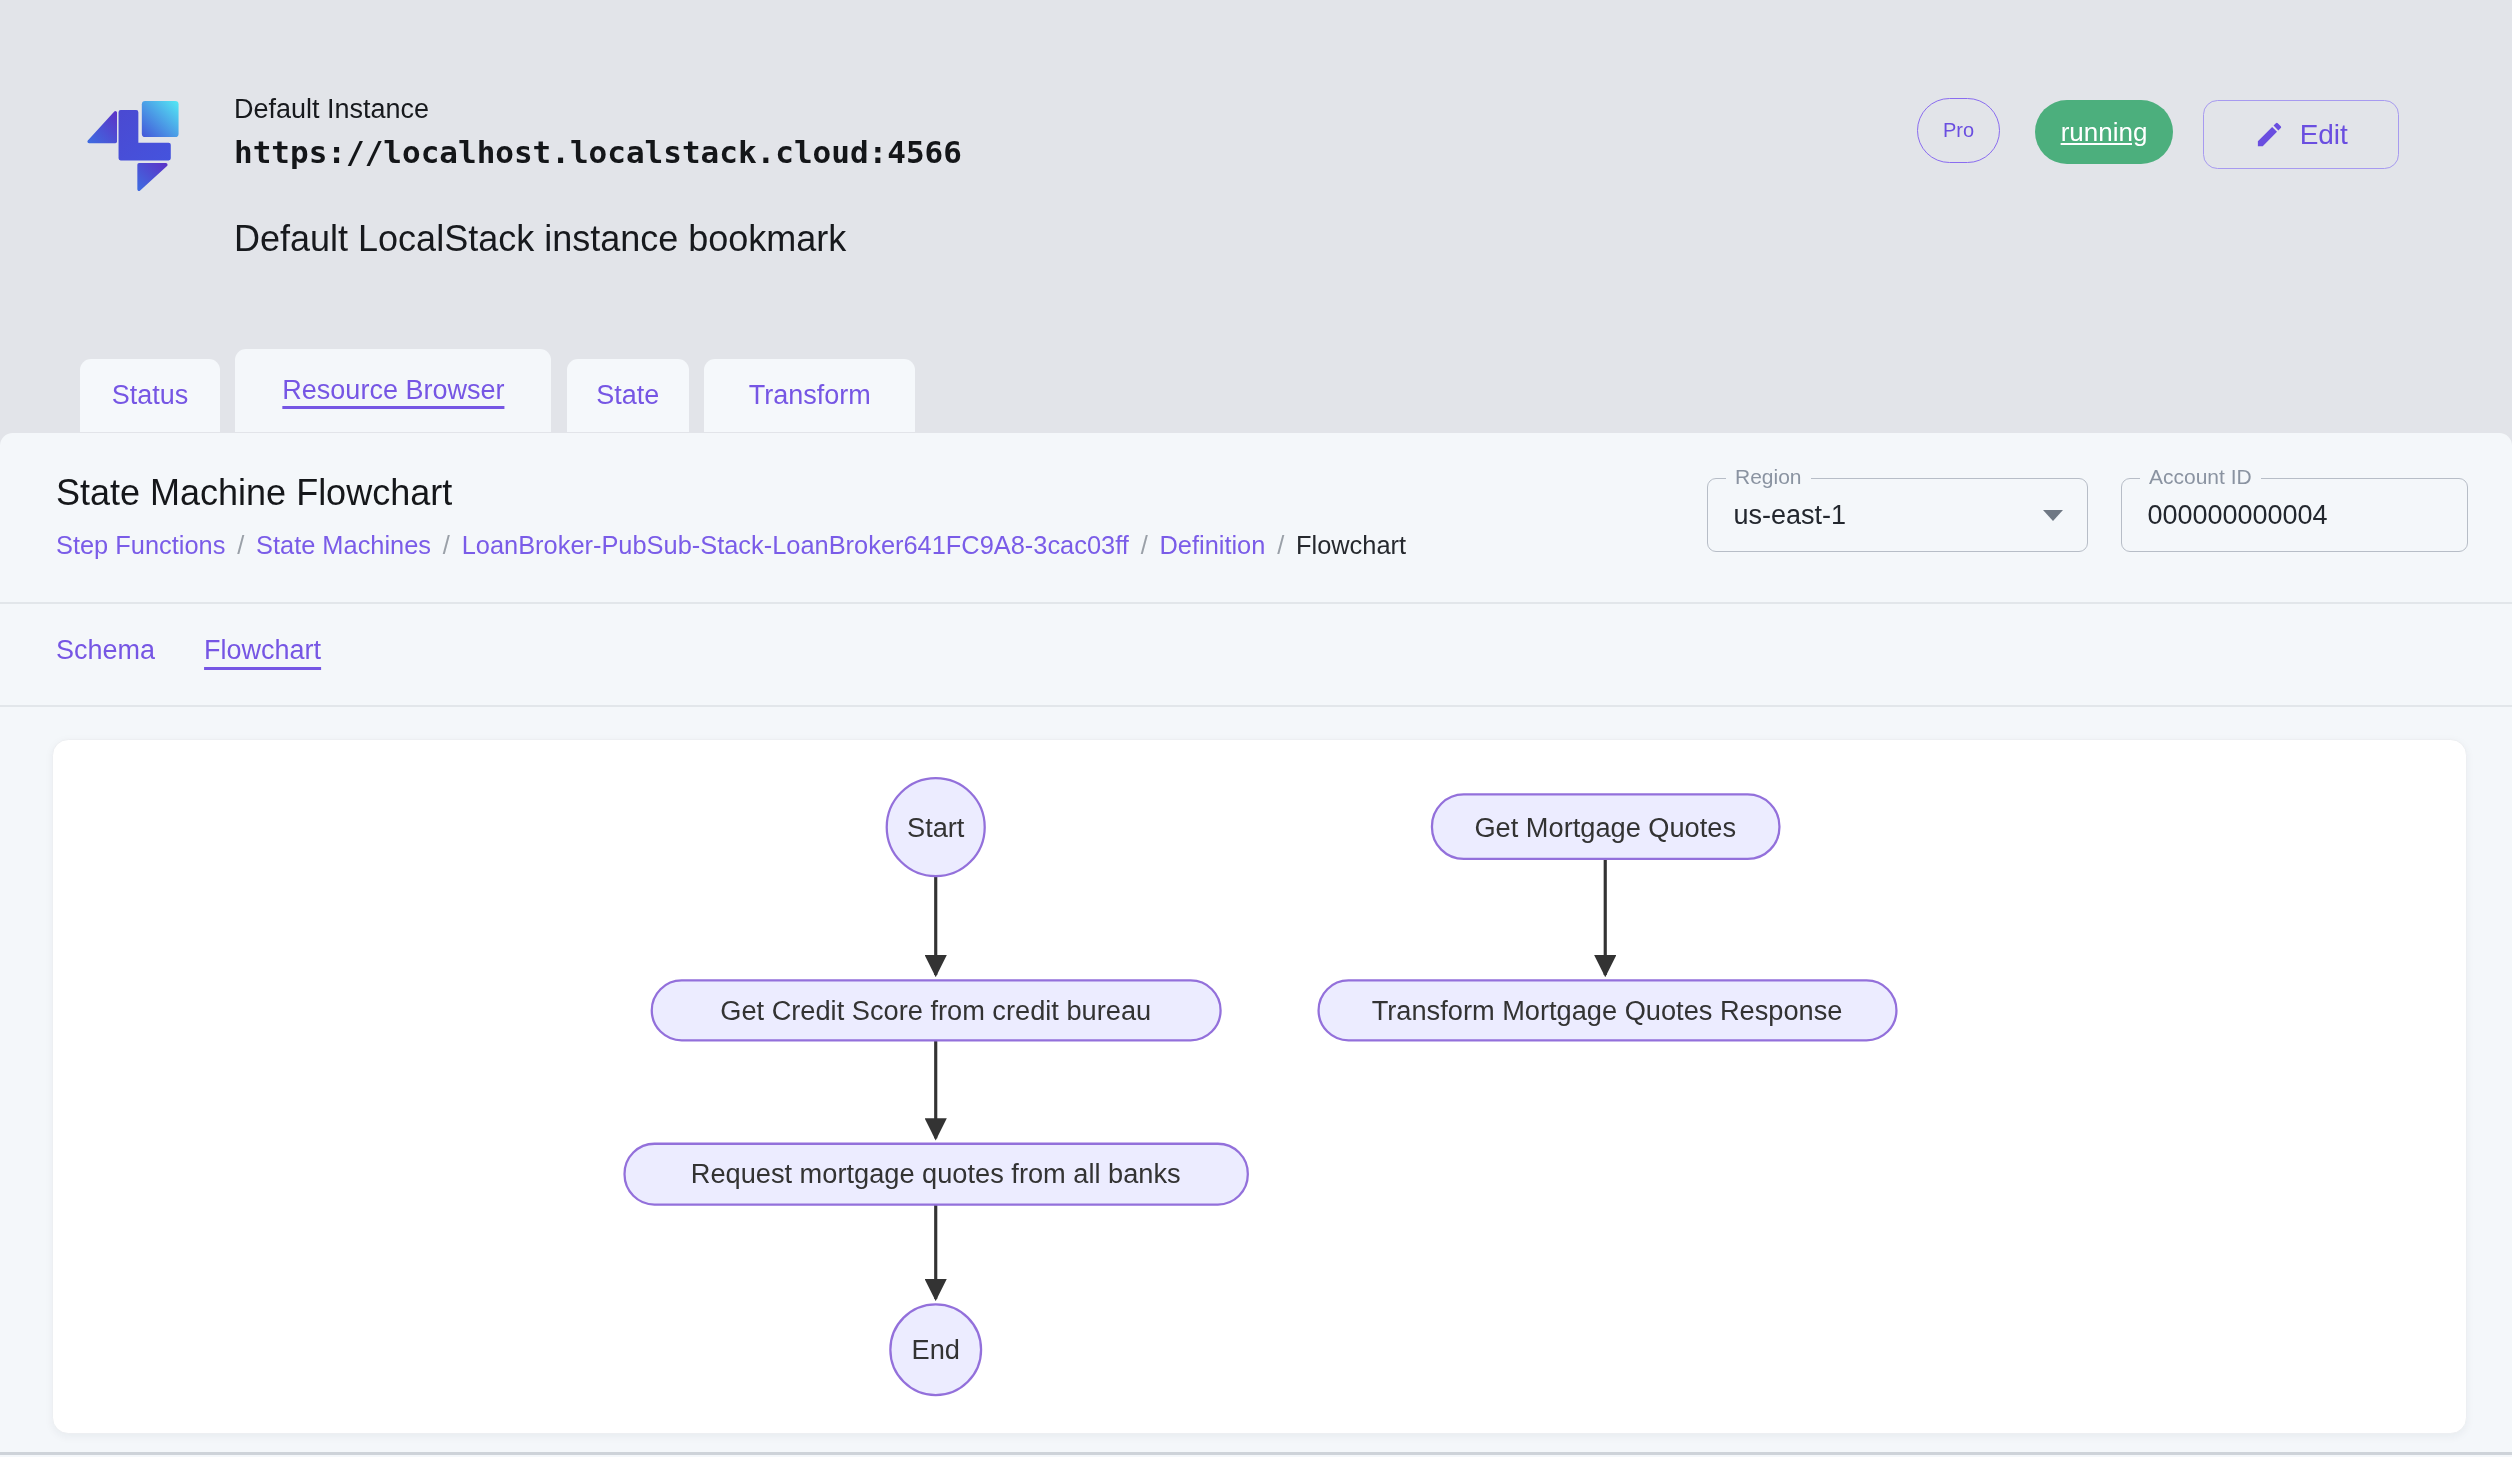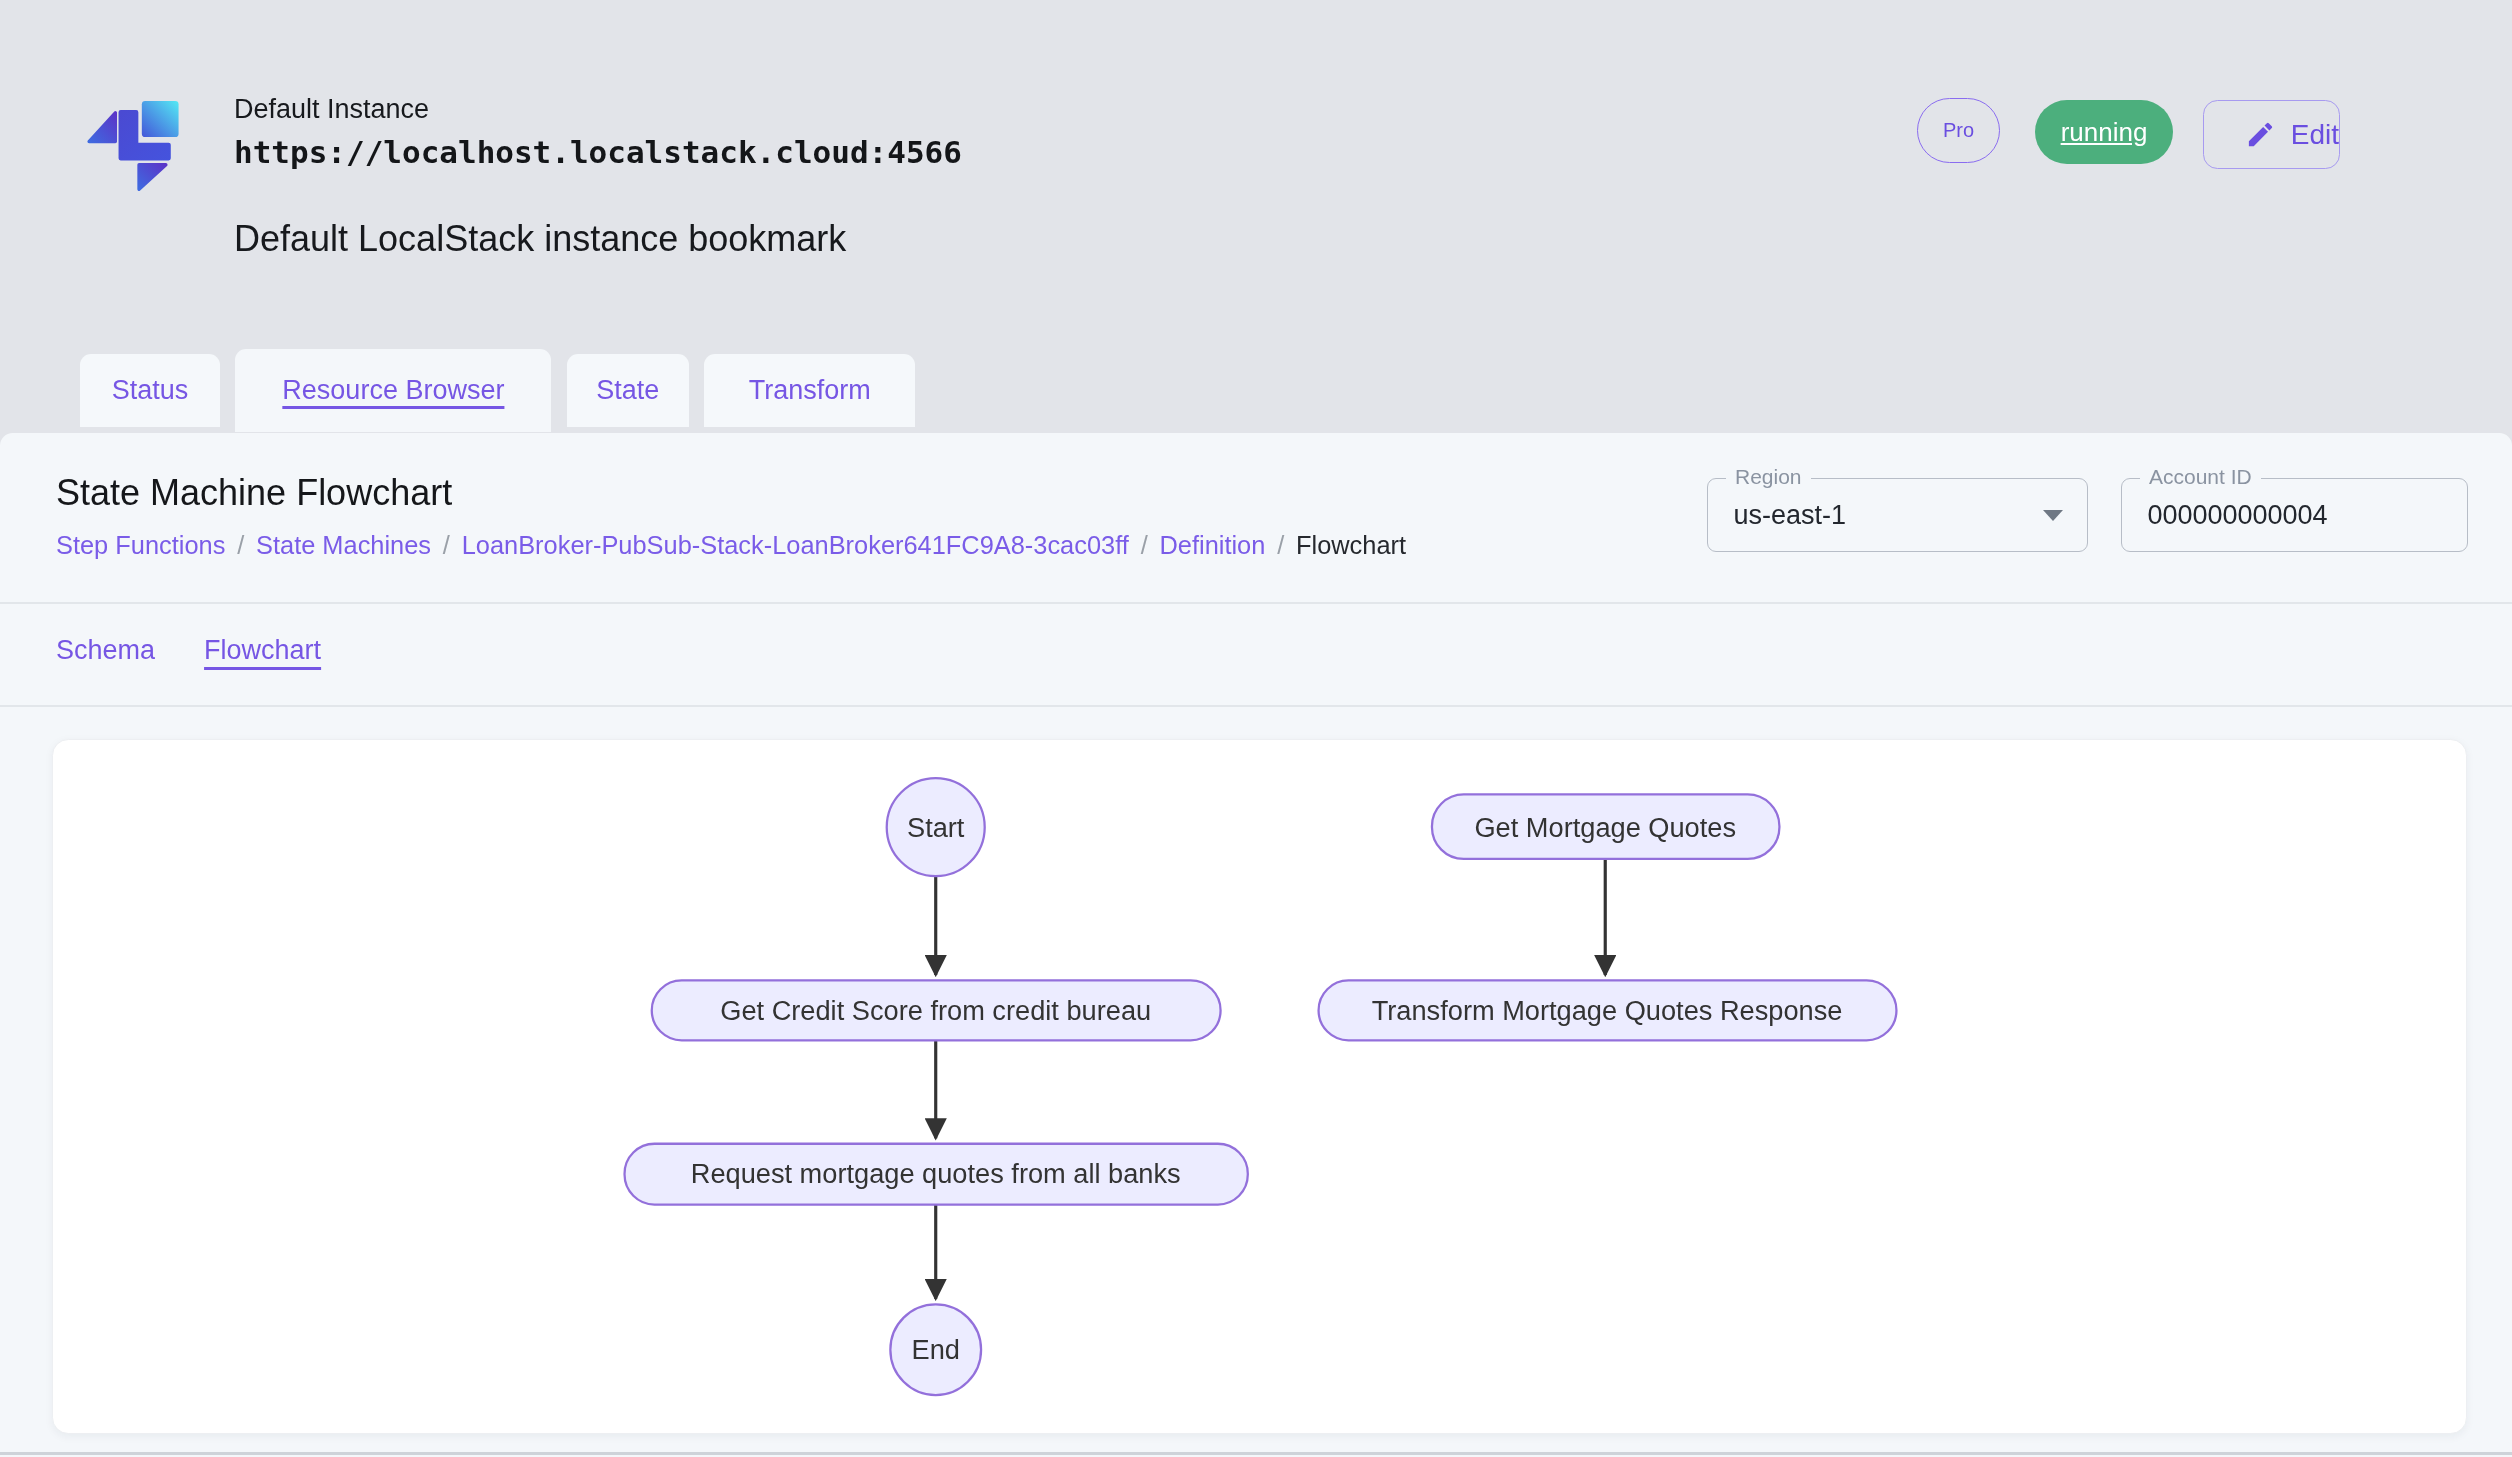--- a/index.html
+++ b/index.html
@@ -21,30 +21,30 @@
     position: absolute; left: 1917px; top: 98px; width: 83px; height: 65px;
     border: 1.8px solid #8a6cf0; border-radius: 33px; color: #6a4ee0;
     display: flex; align-items: center; justify-content: center; font-size: 20px;
   }
   .badge-running {
     position: absolute; left: 2035px; top: 100px; width: 138px; height: 64px;
     background: #4caf7d; border-radius: 32px; color: #ffffff;
     display: flex; align-items: center; justify-content: center; font-size: 26px; text-decoration: underline;
   }
   .btn-edit {
-    position: absolute; left: 2203px; top: 100px; width: 137px; height: 69px;
+    position: absolute; left: 2203px; top: 100px; width: 196px; height: 69px;
     border: 1.8px solid #a austria; border: 1.8px solid #a79af0; border-radius: 14.5px;
     background: transparent; color: #6a4ee0; cursor: pointer;
-    display: flex; align-items: center; justify-content: flex-end; gap: 14.5px; font-size: 28px;
+    display: flex; align-items: center; justify-content: center; gap: 14.5px; font-size: 28px;
   }
   .btn-edit svg { width: 31px; height: 31px; fill: #6a4ee0; }
 
   
   .tabs { position: absolute; left: 80px; top: 349px; height: 83px;
-          display: flex; align-items: center; gap: 15.4px; }
+          display: flex; align-items: flex-end; gap: 15.4px; }
   .tab {
     background: #f5f8fb; border-radius: 11px 11px 0 0; height: 73px;
     display: flex; align-items: center; justify-content: center;
     color: #7656e4; font-size: 27px; cursor: pointer;
   }
   .tab.active { height: 83px; background: #f4f7fa; }
   .tab.active span { text-decoration: underline; text-decoration-thickness: 2.7px; text-underline-offset: 7.3px; }
   .tab-status { width: 140px; } .tab-rb { width: 316px; }
   .tab-state { width: 122px; } .tab-ext { width: 211px; }
 

